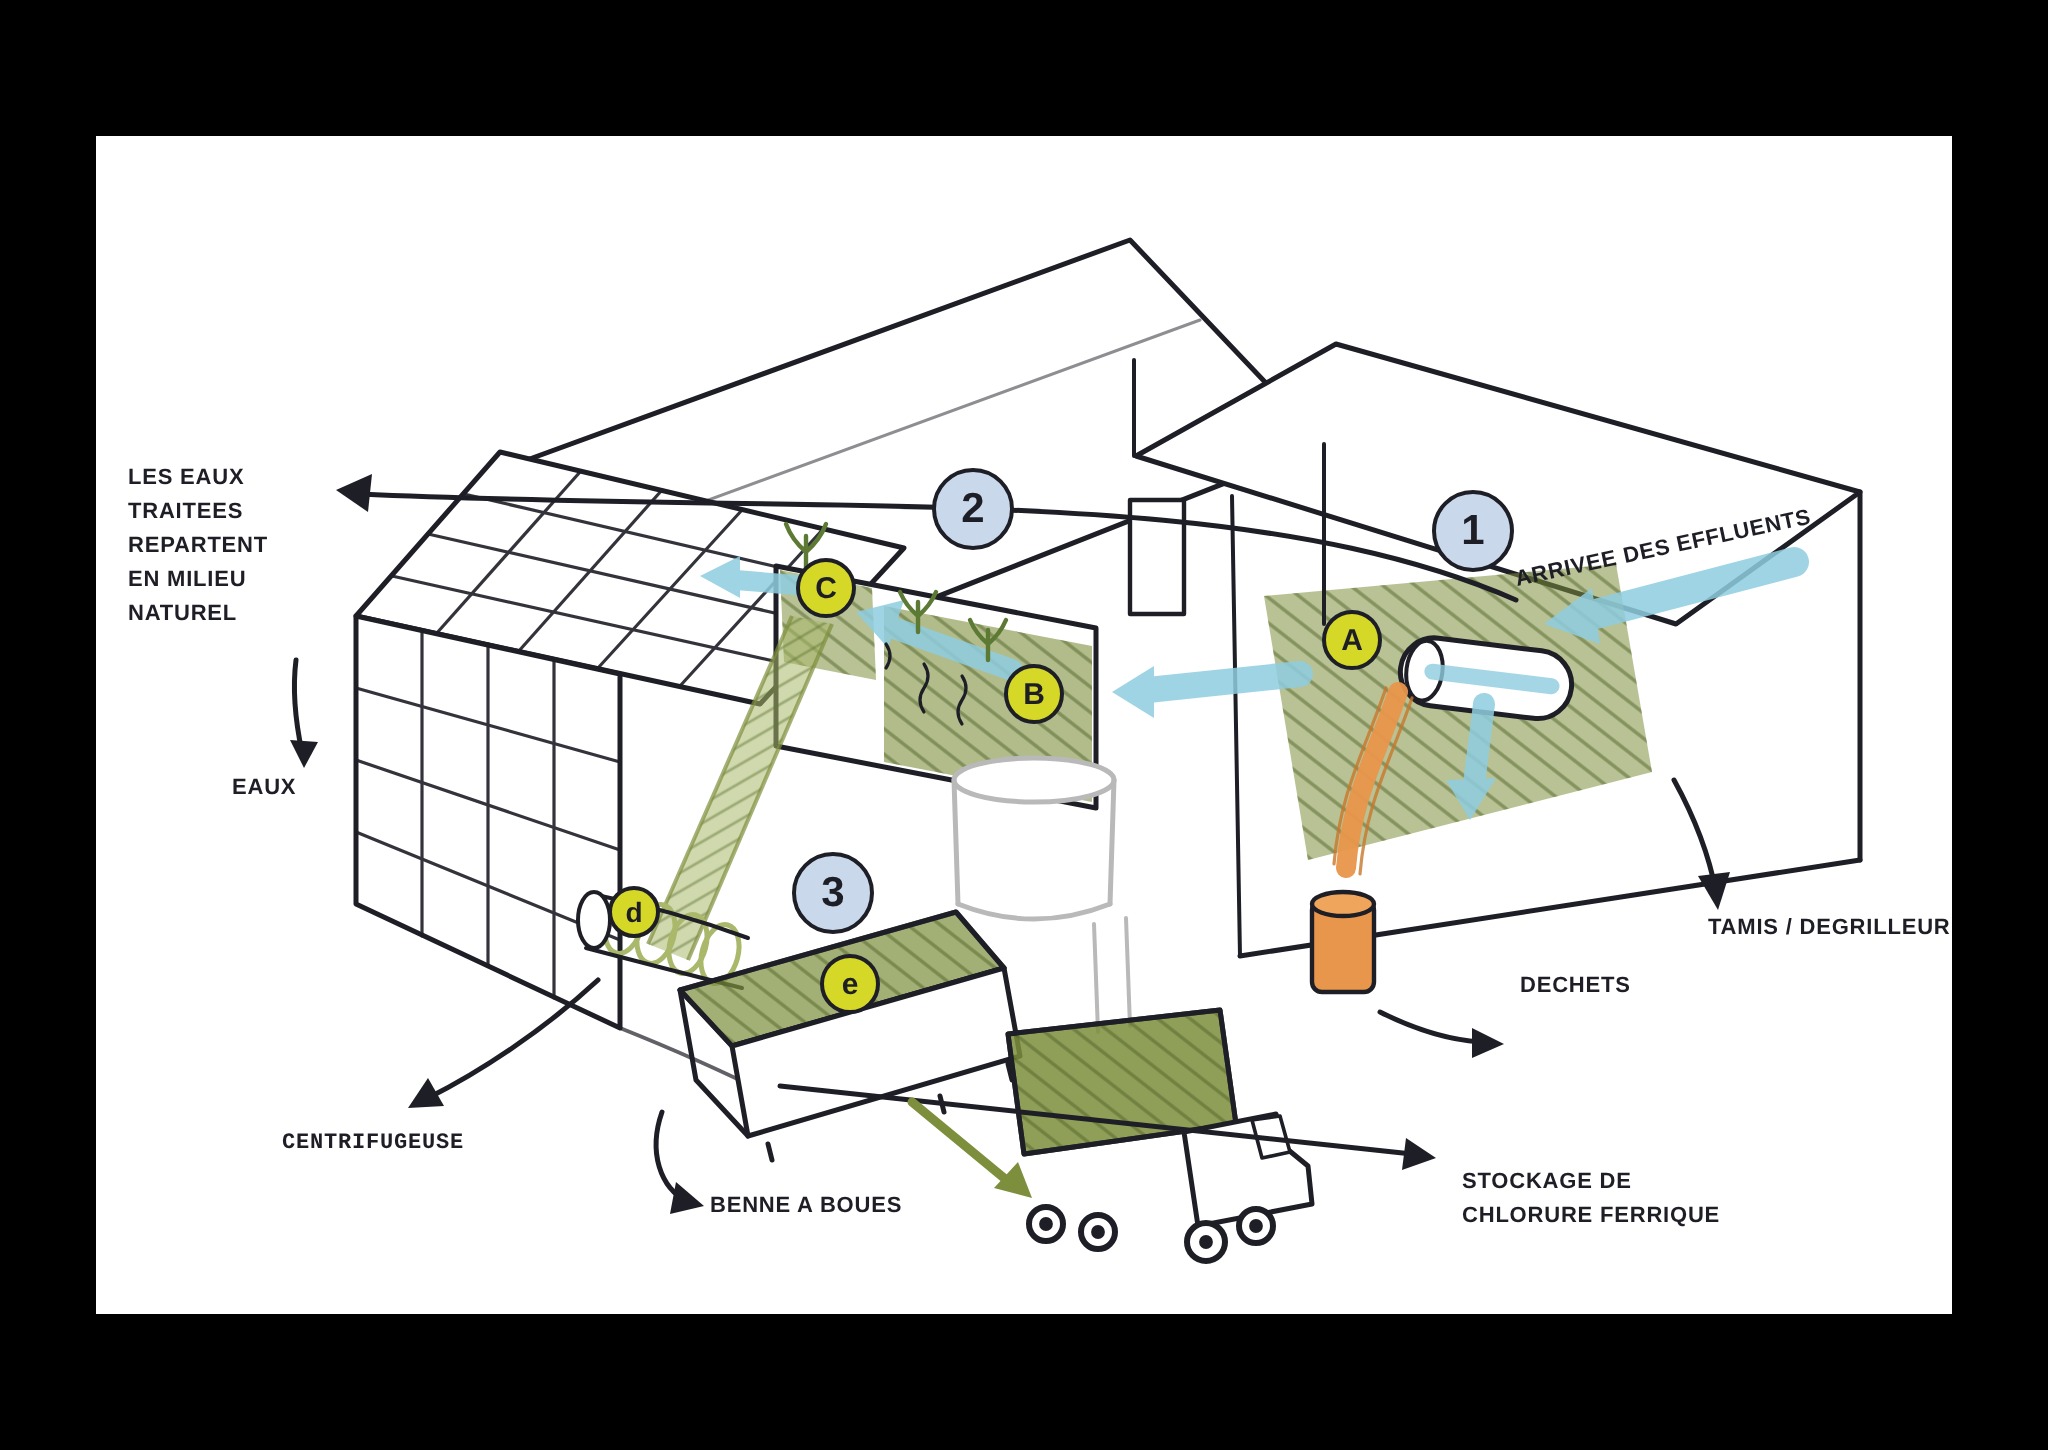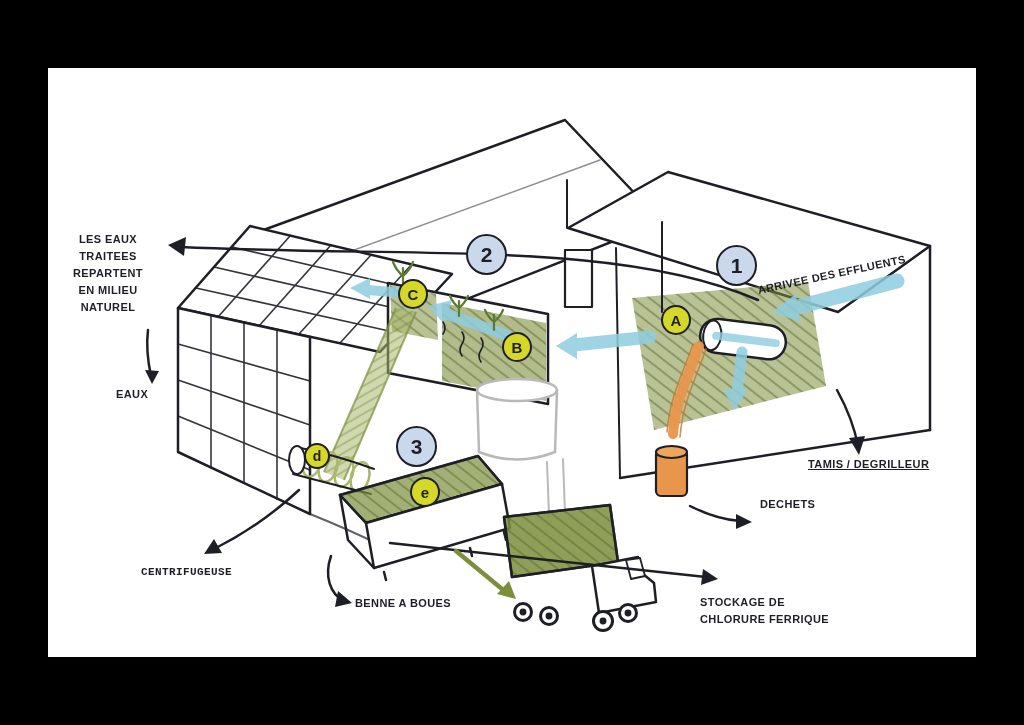--- a/index.html
+++ b/index.html
@@ -190,33 +190,33 @@
       <path d="M690,506 C708,515 726,520 740,521"></path>
       <polygon points="752,522 736,514 736,529" fill="#1e1e26" stroke="none"></polygon>
     </g>
 
     <g>
       <path d="M456,551 L502,589" stroke="#7d8f3c" stroke-width="4.5" fill="none" stroke-linecap="round"></path>
       <polygon points="516,599 497,594 509,581" fill="#7d8f3c"></polygon>
     </g>
   </svg>
 
-  <div class="label" style="left:64px;top:231px;width:88px;text-align:center;">LES EAUX TRAITEES REPARTENT EN MILIEU NATUREL</div>
+  <div class="label" style="left:64px;top:231px;width:88px;text-align:left;">LES EAUX TRAITEES REPARTENT EN MILIEU NATUREL</div>
 
   <div class="label" style="left:116px;top:386px;">EAUX</div>
 
   <div class="label" style="left:141px;top:564px;font-family:Liberation Mono, monospace;">CENTRIFUGEUSE</div>
 
   <div class="label" style="left:355px;top:595px;">BENNE A BOUES</div>
 
-  <div class="label" style="left:700px;top:583px;width:132px;margin-top:11px;">STOCKAGE DE CHLORURE FERRIQUE</div>
-
-  <div class="label" style="left:760px;top:496px;">DECHETS</div>
-
-  <div class="label" style="left:808px;top:456px;text-decoration:underline;">TAMIS / DEGRILLEUR</div>
+  <div class="label" style="left:731px;top:583px;width:132px;">STOCKAGE DE CHLORURE FERRIQUE</div>
+
+  <div class="label" style="left:760px;top:485px;">DECHETS</div>
+
+  <div class="label" style="left:854px;top:456px;">TAMIS / DEGRILLEUR</div>
 
   <div class="label" style="left:758px;top:282px;white-space:nowrap;transform:rotate(-12deg);transform-origin:left center;">ARRIVEE DES EFFLUENTS</div>
 
   <div class="marker marker-step" style="left:716px;top:245px;">1</div>
   <div class="marker marker-step" style="left:466px;top:234px;">2</div>
   <div class="marker marker-step" style="left:396px;top:426px;">3</div>
 
   <div class="marker marker-point" style="left:661px;top:305px;">A</div>
   <div class="marker marker-point" style="left:502px;top:332px;">B</div>
   <div class="marker marker-point" style="left:398px;top:279px;">C</div>

